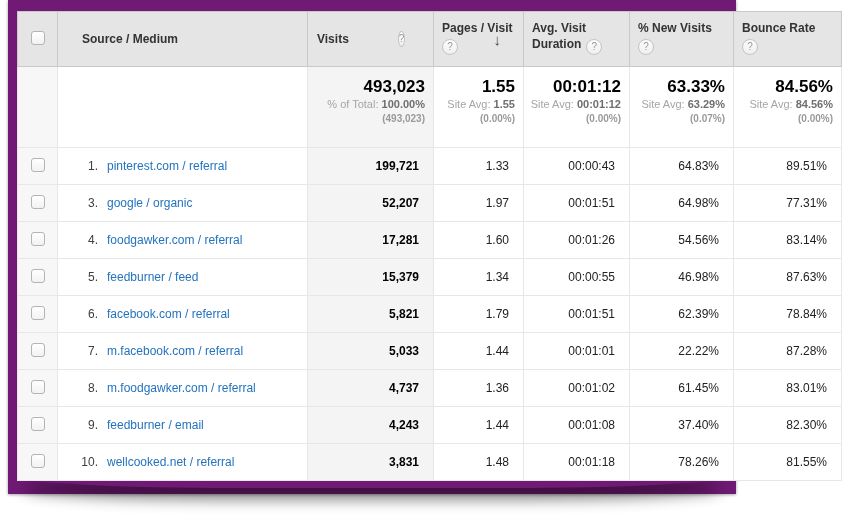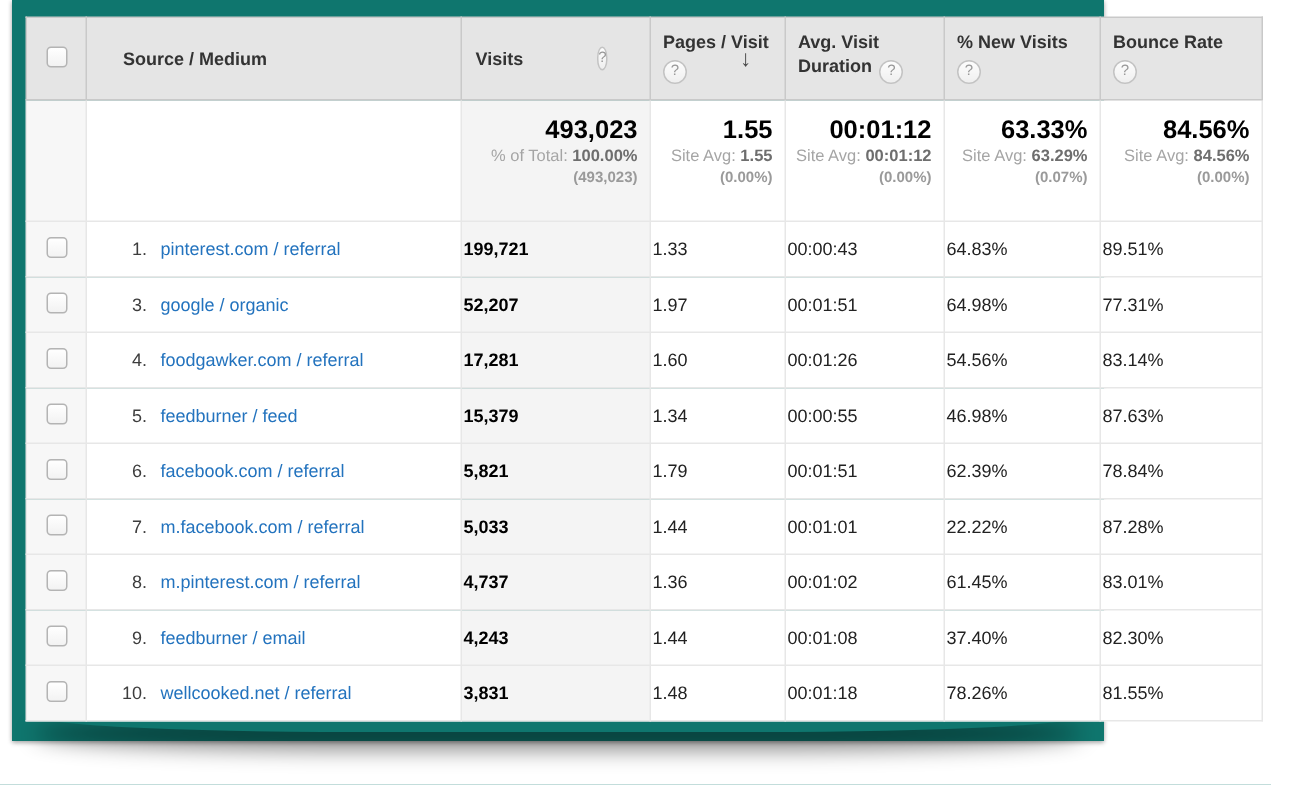--- a/index.html
+++ b/index.html
@@ -3,21 +3,21 @@
 <meta charset="utf-8">
 <style>
   html,body{margin:0;padding:0;background:#fff;}
   body{
     width:861px;height:523px;position:relative;overflow:hidden;
     font-family:"Liberation Sans","DejaVu Sans",sans-serif;
     -webkit-font-smoothing:antialiased;
   }
   .card{
     position:absolute;left:8px;top:0;width:728px;height:494px;
-    background:#0f766e;z-index:1;
+    background:#701a75;z-index:1;
     box-shadow:0 1px 3px rgba(0,0,0,0.28), 0 0 3px rgba(0,0,0,0.12);
   }
   .card::after{
     content:"";position:absolute;z-index:-1;bottom:6px;left:14px;right:14px;height:22px;
     border-radius:50% / 18px;
     box-shadow:0 12px 14px rgba(0,0,0,0.45);
   }
   table.ga{
     border-collapse:collapse;table-layout:fixed;width:824px;
     margin:11px 0 0 9px;
@@ -64,21 +64,21 @@
   tr.summary td{height:71px;vertical-align:top;}
   tr.summary td.num{padding:9px 8px 0 0;text-align:right;}
   .big{font-size:17px;font-weight:bold;color:#000;line-height:21px;}
   .sub{font-size:11px;line-height:15px;color:#a5a5a5;white-space:nowrap;}
   .sub b{color:#6e6e6e;}
   .sub2{font-size:10px;line-height:13px;color:#9a9a9a;font-weight:bold;}
   tr.data td{height:34px;vertical-align:middle;}
   td.src{padding-left:14px;}
   .rank{display:inline-block;width:26px;text-align:right;margin-right:9px;color:#3d3d3d;}
   a.link{color:#2373be;text-decoration:none;cursor:pointer;}
-  td.num{text-align:left;padding-right:4px;}
+  td.num{text-align:right;padding-right:14px;}
   td.visits-val{font-weight:bold;color:#000;}
 
   .checkbox{
     display:inline-block;width:12px;height:12px;
     border:1px solid #b4b4b4;border-radius:3px;
     background:linear-gradient(#ffffff,#f2f2f2);
     cursor:pointer;
   }
 </style>
 </head>
@@ -208,21 +208,21 @@
         <td class="cb"><span class="checkbox"></span></td>
         <td class="src"><span class="rank">7.</span><a class="link">m.facebook.com / referral</a></td>
         <td class="num sorted visits-val">5,033</td>
         <td class="num">1.44</td>
         <td class="num">00:01:01</td>
         <td class="num">22.22%</td>
         <td class="num">87.28%</td>
       </tr>
       <tr class="data">
         <td class="cb"><span class="checkbox"></span></td>
-        <td class="src"><span class="rank">8.</span><a class="link">m.pinterest.com / referral</a></td>
+        <td class="src"><span class="rank">8.</span><a class="link">m.foodgawker.com / referral</a></td>
         <td class="num sorted visits-val">4,737</td>
         <td class="num">1.36</td>
         <td class="num">00:01:02</td>
         <td class="num">61.45%</td>
         <td class="num">83.01%</td>
       </tr>
       <tr class="data">
         <td class="cb"><span class="checkbox"></span></td>
         <td class="src"><span class="rank">9.</span><a class="link">feedburner / email</a></td>
         <td class="num sorted visits-val">4,243</td>

